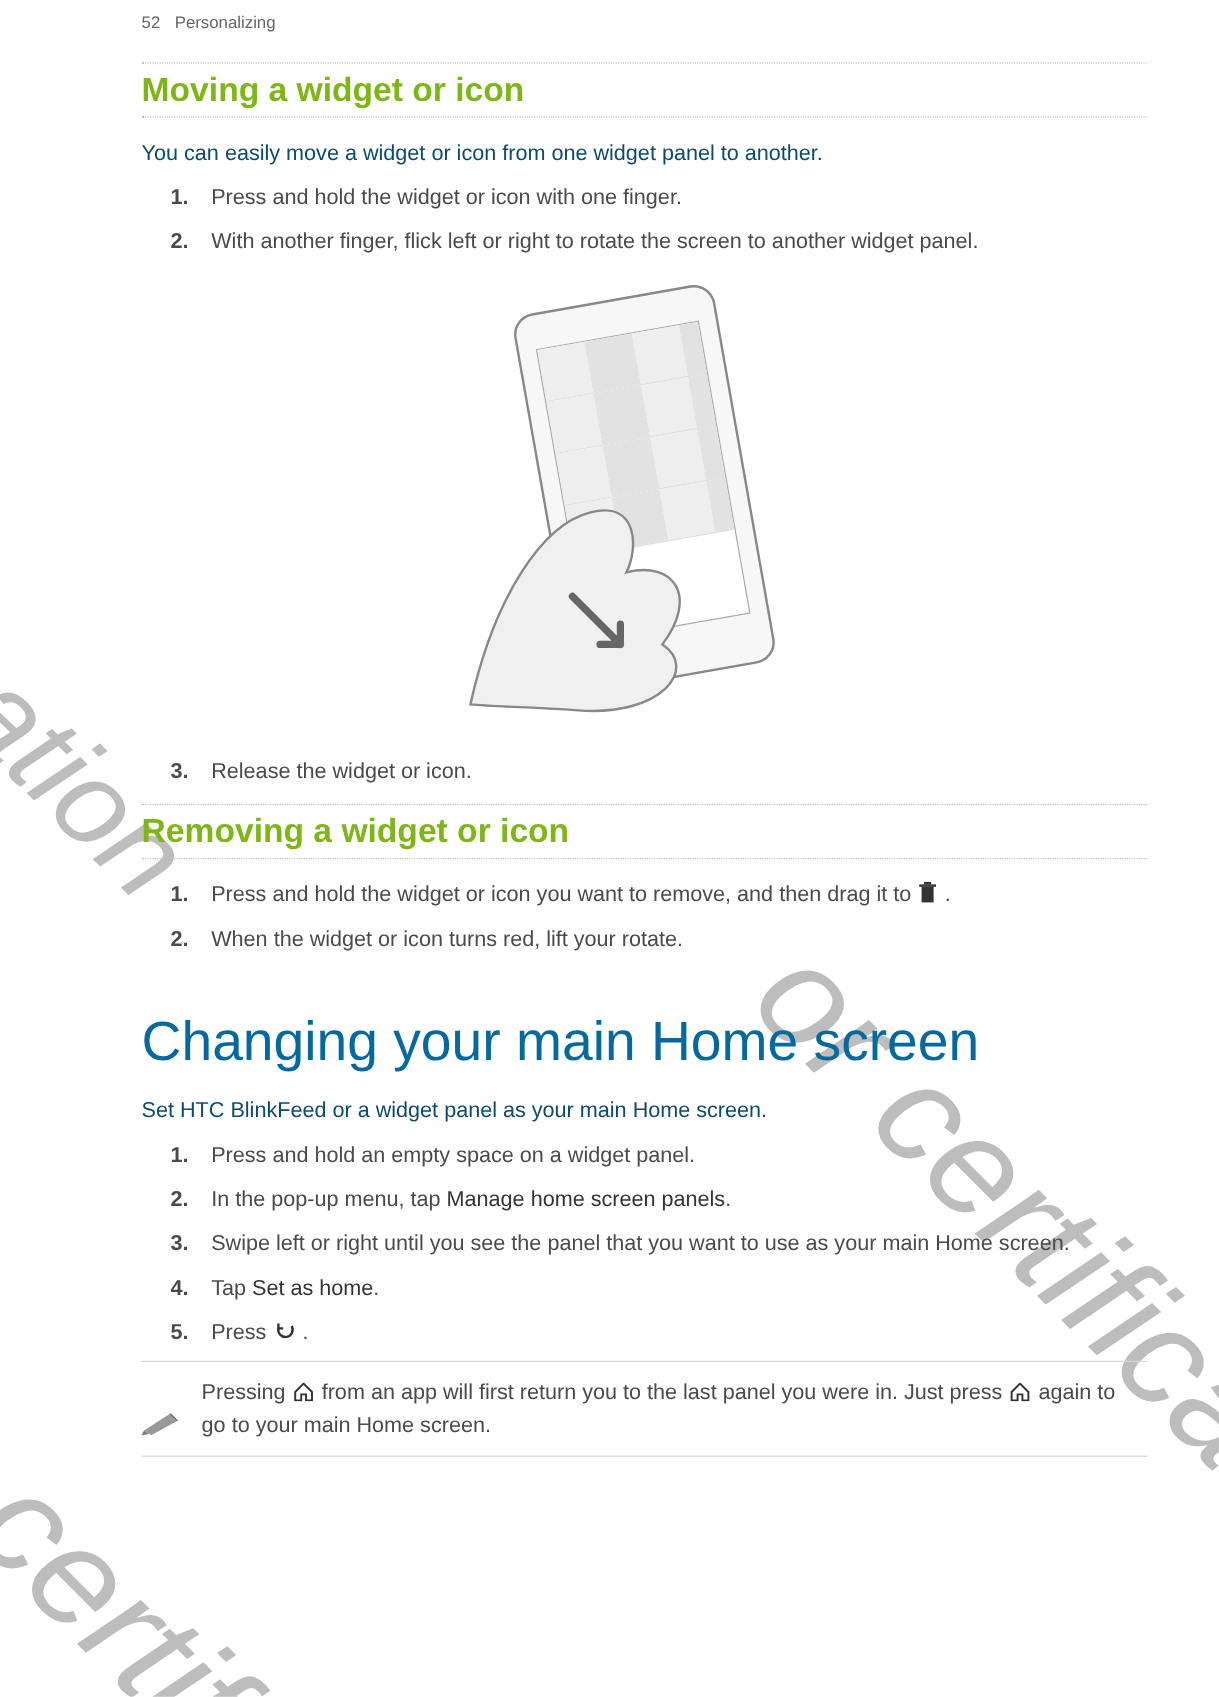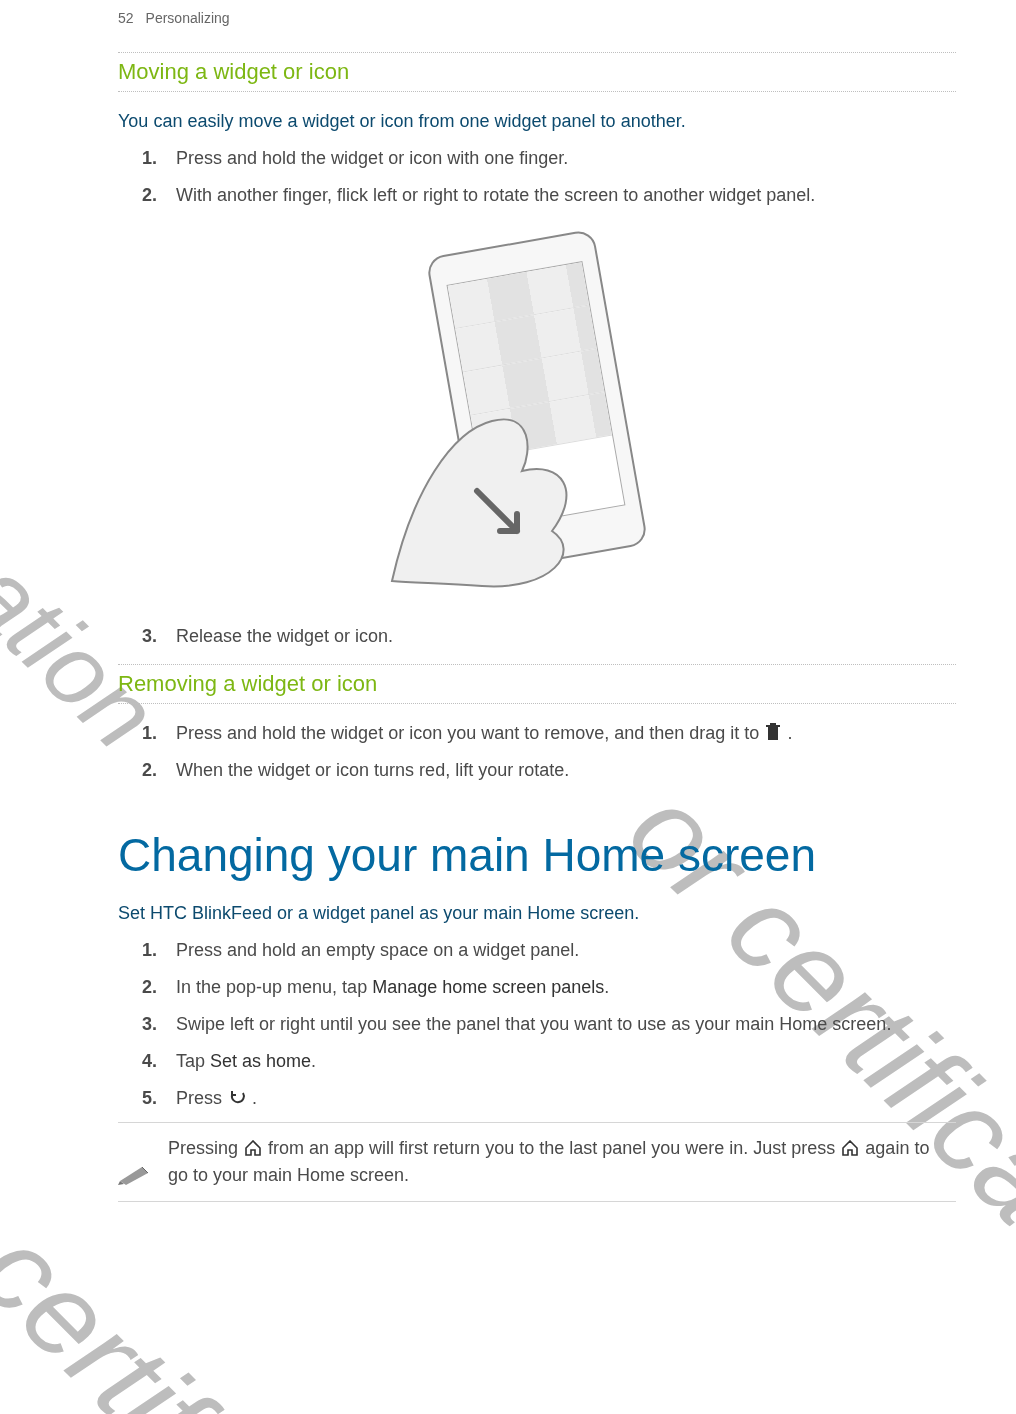--- a/index.html
+++ b/index.html
@@ -19,22 +19,22 @@
     }
     .header-line {
       font-size: 14px;
       color: #666;
       display: flex;
       gap: 12px;
       padding-bottom: 12px;
     }
     .section-header {
       color: #7db713;
-      font-size: 22px;
-      font-weight: 400;
+      font-size: 28px;
+      font-weight: 700;
       border-top: 1px dotted #bfbfbf;
       border-bottom: 1px dotted #bfbfbf;
       padding: 6px 0;
       margin: 14px 0 16px 0;
     }
     .body-text {
       font-size: 18px;
       color: #0c4a6e;
       line-height: 1.5;
       margin: 10px 0;

